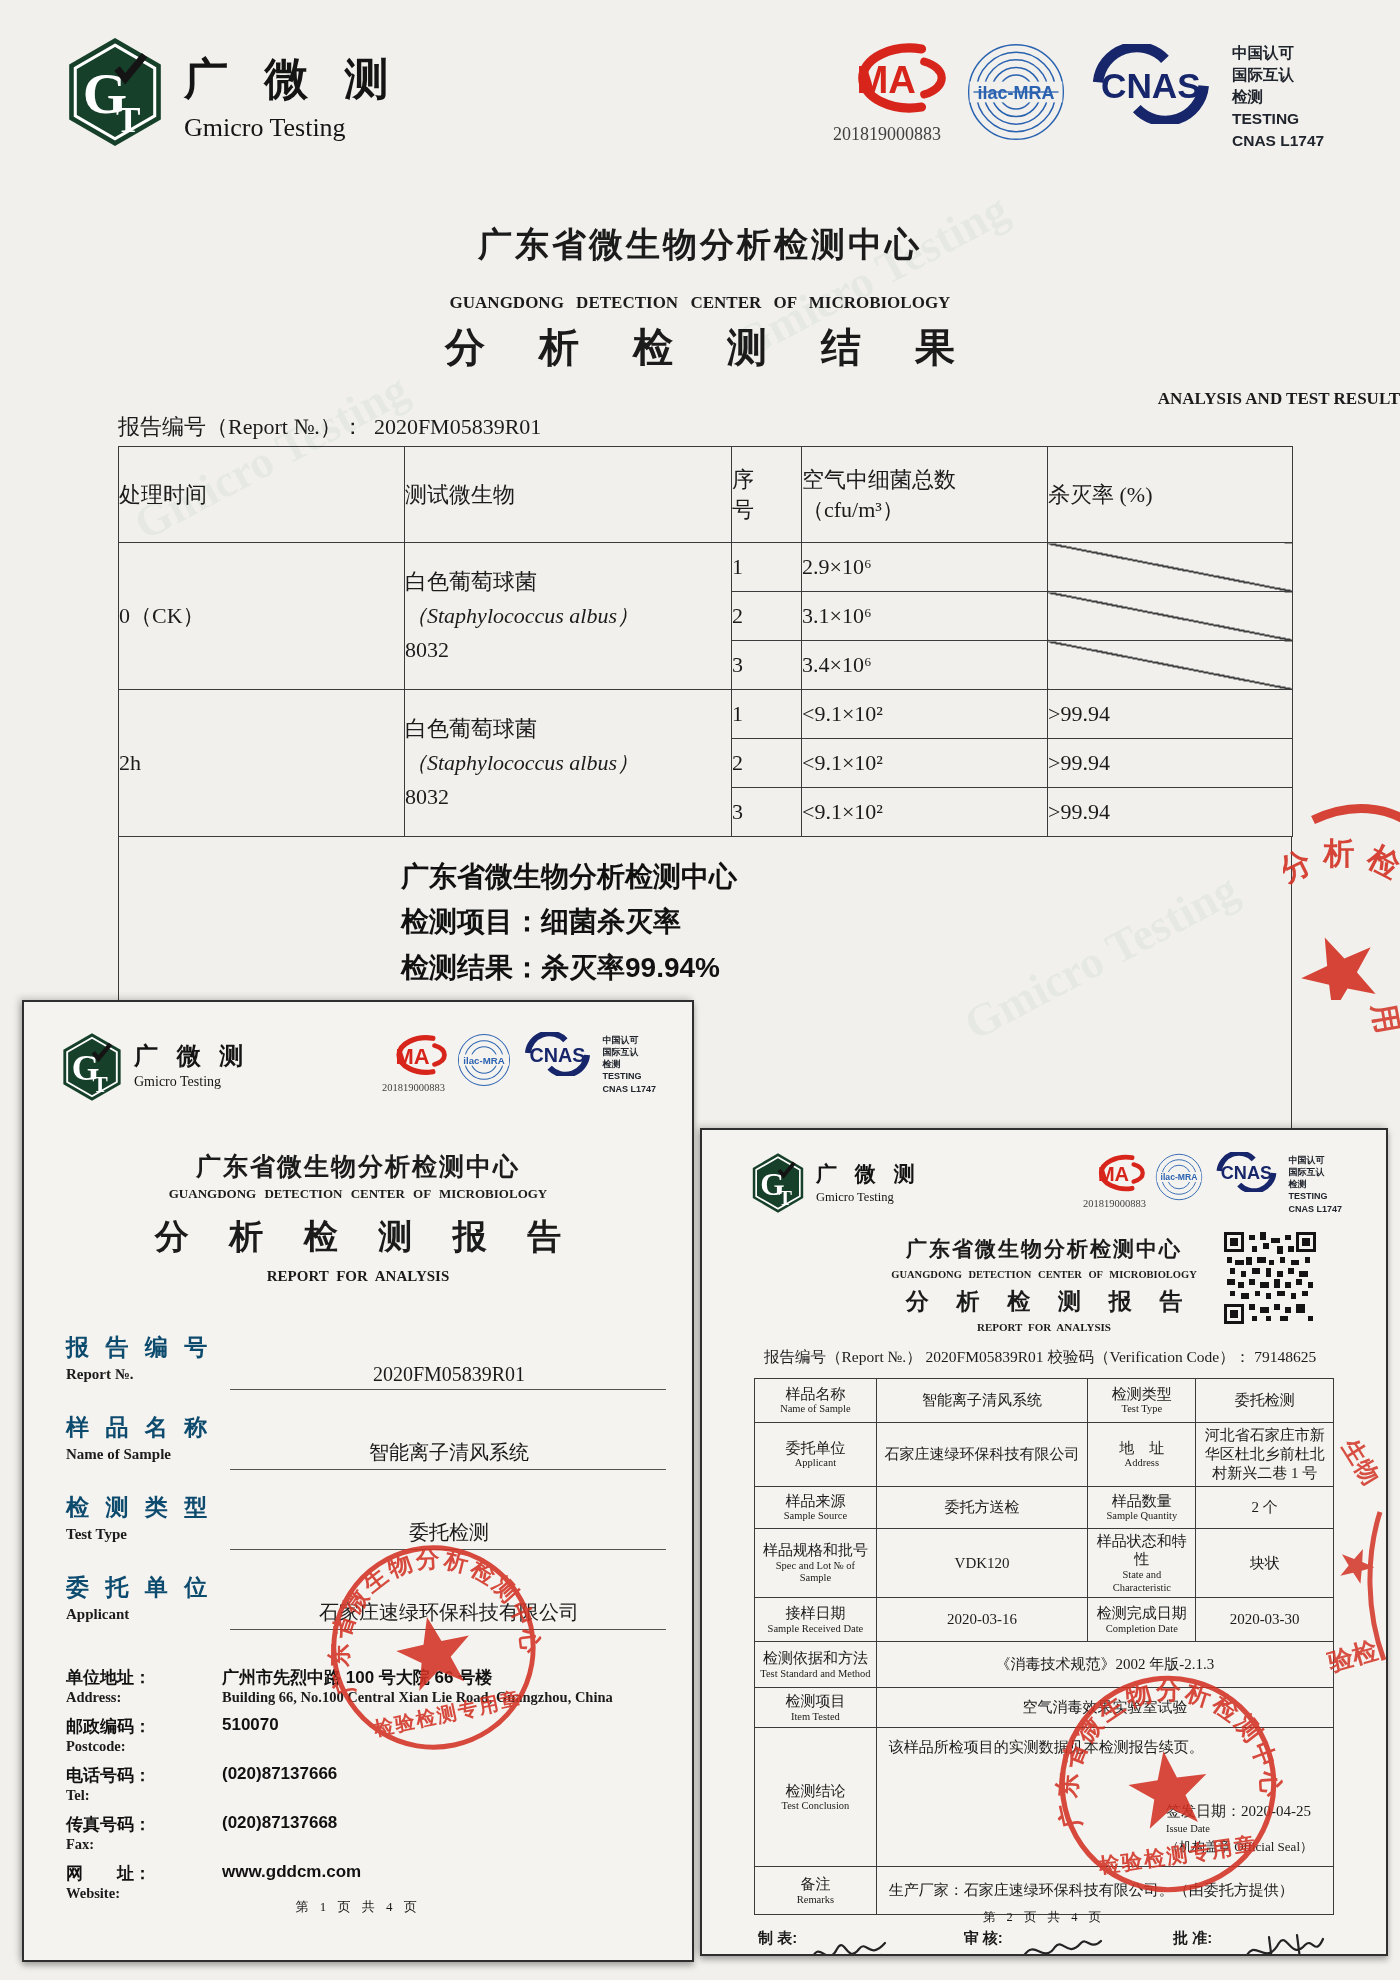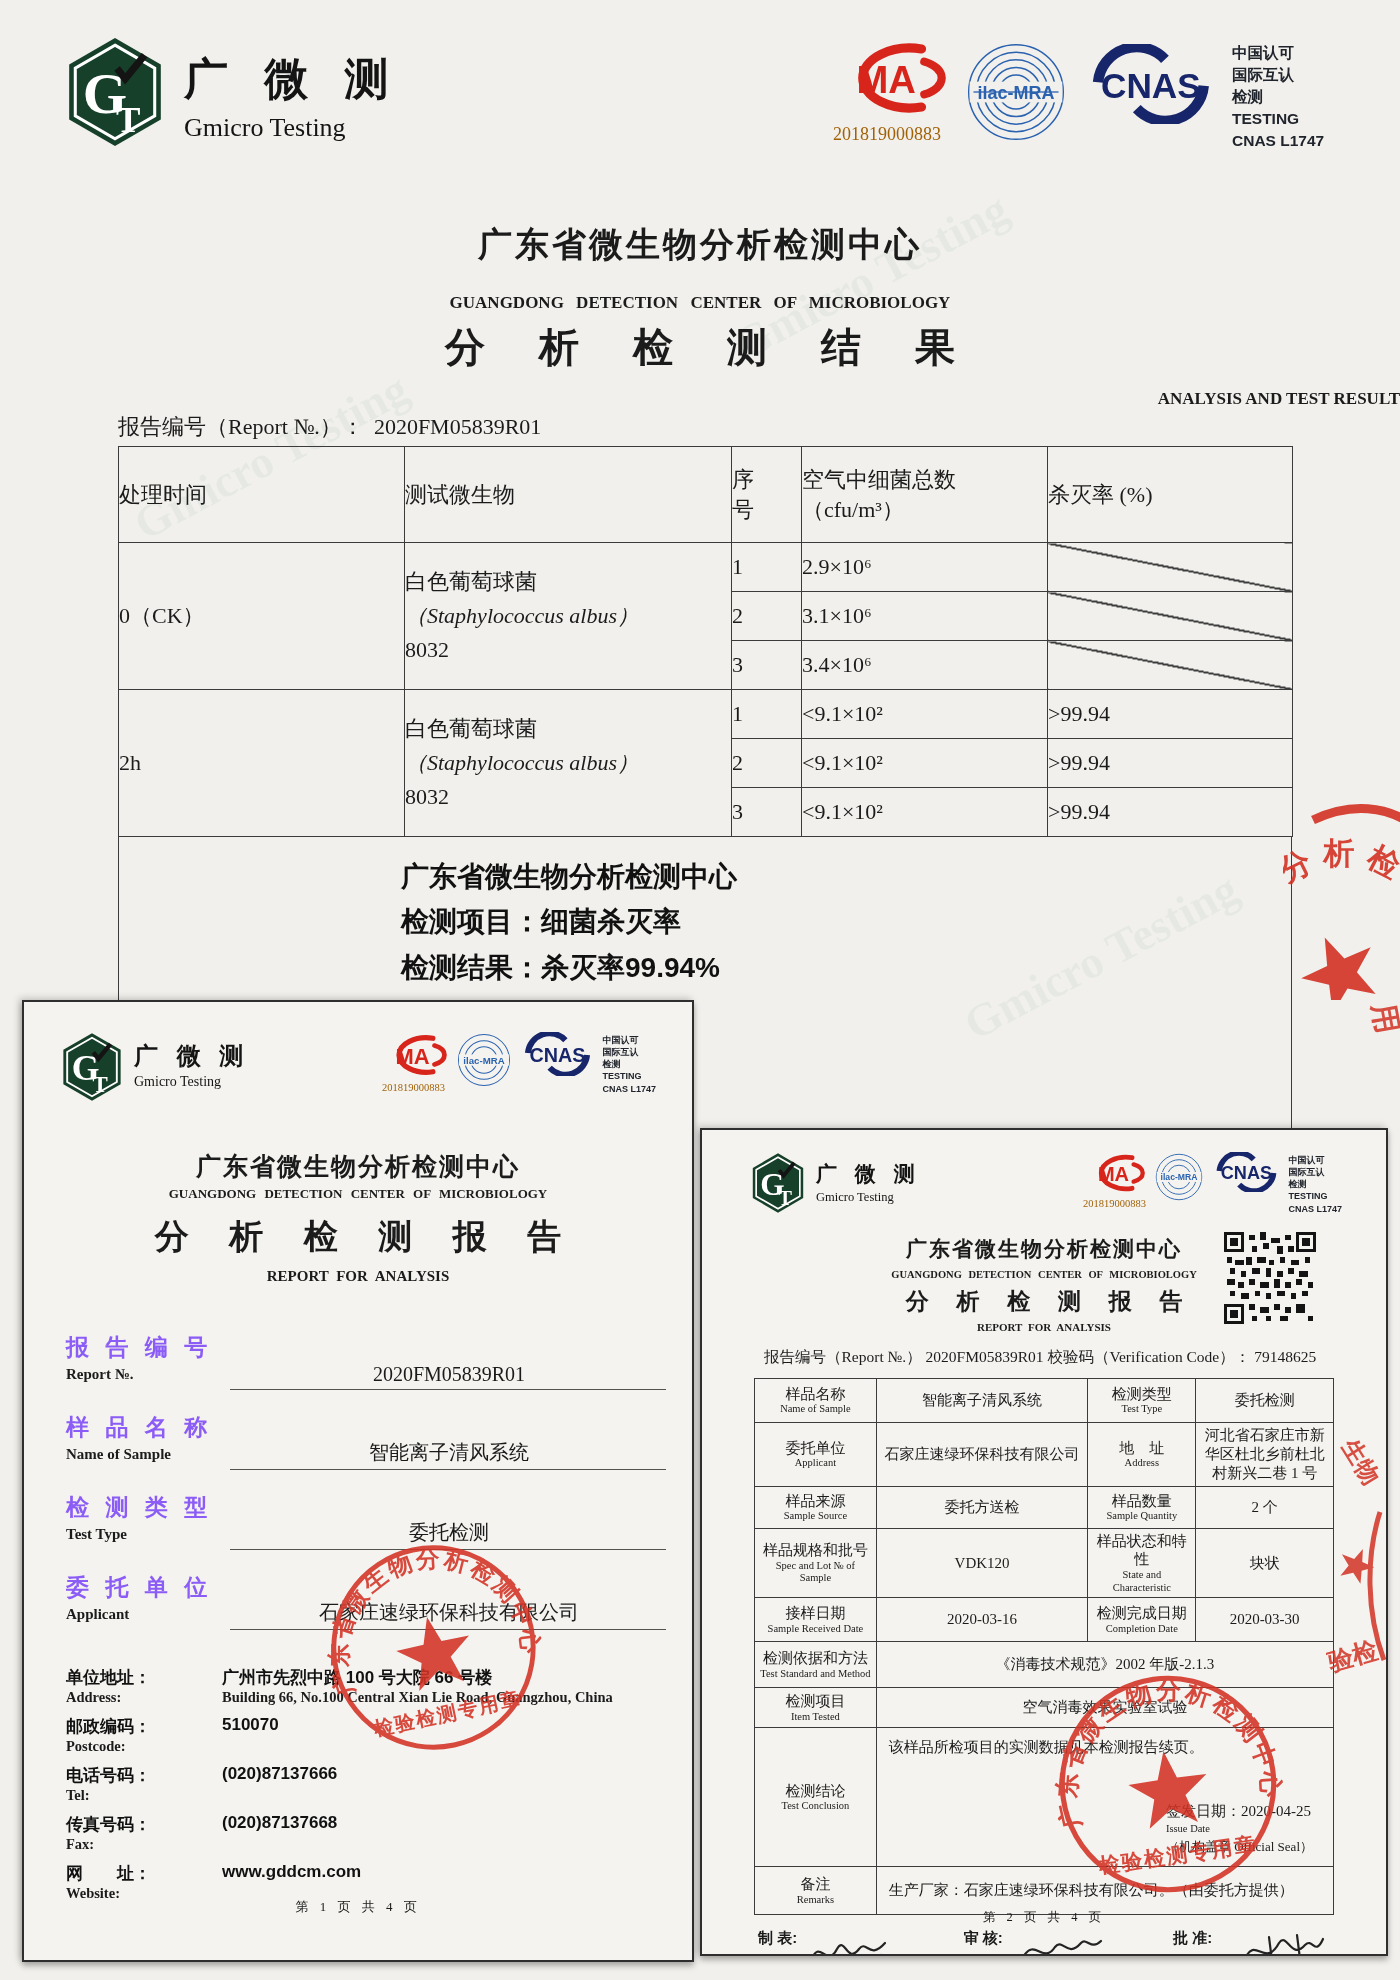--- a/index.html
+++ b/index.html
@@ -7,21 +7,21 @@
           font-family:"Liberation Serif","DejaVu Serif",serif;color:#1b1b1b;}
   
   .wm{position:absolute;font:700 46px "Liberation Serif","DejaVu Serif",serif;color:#2f8054;
       opacity:.05;transform:rotate(-28deg);white-space:nowrap;pointer-events:none;}
   .wm1{left:120px;top:430px}.wm2{left:720px;top:250px}.wm3{left:950px;top:930px}
   
   .gt-main{position:absolute;top:36px;left:64px;display:flex;gap:18px;align-items:flex-start;}
   .gt-cn{font:700 44px "Liberation Sans","DejaVu Sans",sans-serif;letter-spacing:12px;margin-top:14px;color:#141414;}
   .gt-en{font:400 26px "Liberation Serif","DejaVu Serif",serif;margin-top:4px;color:#141414;}
   .certs-main{position:absolute;top:38px;left:826px;display:flex;gap:16px;align-items:flex-start;}
-  .cma-no{font:400 18px "Liberation Serif","DejaVu Serif",serif;color:#a16207;text-align:center;margin-top:2px;}
+  .cma-no{font:400 18px "Liberation Serif","DejaVu Serif",serif;color:#404040;text-align:center;margin-top:2px;}
   .acc-lines{font:700 15.5px "Liberation Sans","DejaVu Sans",sans-serif;line-height:1.42;color:#20242c;margin-top:4px;}
   
   .t-center-cn{position:absolute;top:222px;left:0;right:0;text-align:center;
       font:700 34px "Liberation Serif","DejaVu Serif",serif;letter-spacing:3px;}
   .t-center-en{position:absolute;top:293px;left:0;right:0;text-align:center;
       font:700 17px "Liberation Serif","DejaVu Serif",serif;word-spacing:8px;}
   .t-doc-cn{position:absolute;top:320px;left:0;right:0;text-align:center;
       font:700 40px "Liberation Serif","DejaVu Serif",serif;letter-spacing:22px;text-indent:22px;}
   .t-doc-en{position:absolute;top:389px;left:0;right:0;text-align:right;
       font:700 17px "Liberation Serif","DejaVu Serif",serif;}
@@ -62,21 +62,21 @@
   .certs-sm .cma-no{font-size:10.5px;margin-top:0;}
   .certs-sm .acc-lines{font-size:9px;line-height:1.35;margin-top:2px;}
   
   .p1-center-cn{position:absolute;top:148px;left:0;right:0;text-align:center;font:700 25px "Liberation Serif","DejaVu Serif",serif;letter-spacing:2px;}
   .p1-center-en{position:absolute;top:184px;left:0;right:0;text-align:center;font:700 13px "Liberation Serif","DejaVu Serif",serif;word-spacing:5px;}
   .p1-title-cn{position:absolute;top:212px;left:0;right:0;text-align:center;font:700 34px "Liberation Serif","DejaVu Serif",serif;letter-spacing:16px;text-indent:16px;}
   .p1-title-en{position:absolute;top:266px;left:0;right:0;text-align:center;font:700 15px "Liberation Serif","DejaVu Serif",serif;word-spacing:4px;}
   
   .fields{position:absolute;top:322px;left:0;right:0;}
   .field{position:relative;height:80px;}
-  .f-cn{position:absolute;left:42px;top:8px;font:700 23px "Liberation Sans","DejaVu Sans",sans-serif;letter-spacing:5px;color:#8b5cf6;}
+  .f-cn{position:absolute;left:42px;top:8px;font:700 23px "Liberation Sans","DejaVu Sans",sans-serif;letter-spacing:5px;color:#0c4a6e;}
   .f-en{position:absolute;left:42px;top:42px;font:700 15px "Liberation Serif","DejaVu Serif",serif;}
   .f-value{position:absolute;left:212px;right:30px;bottom:18px;text-align:center;font:400 20px "Liberation Serif","DejaVu Serif",serif;}
   .field::after{content:'';position:absolute;left:206px;right:26px;bottom:14px;border-bottom:1.5px solid #55524e;}
   
   .contact{position:absolute;top:664px;left:42px;right:30px;}
   .contact-pair{margin-bottom:9px;}
   .contact-row{display:flex;}
   .c-label{width:156px;flex:none;font:700 17px "Liberation Sans","DejaVu Sans",sans-serif;color:#111;}
   .c-val{font:700 17px "Liberation Sans","DejaVu Sans",sans-serif;color:#111;}
   .c-label-en{width:156px;flex:none;font:700 14.5px "Liberation Serif","DejaVu Serif",serif;}

